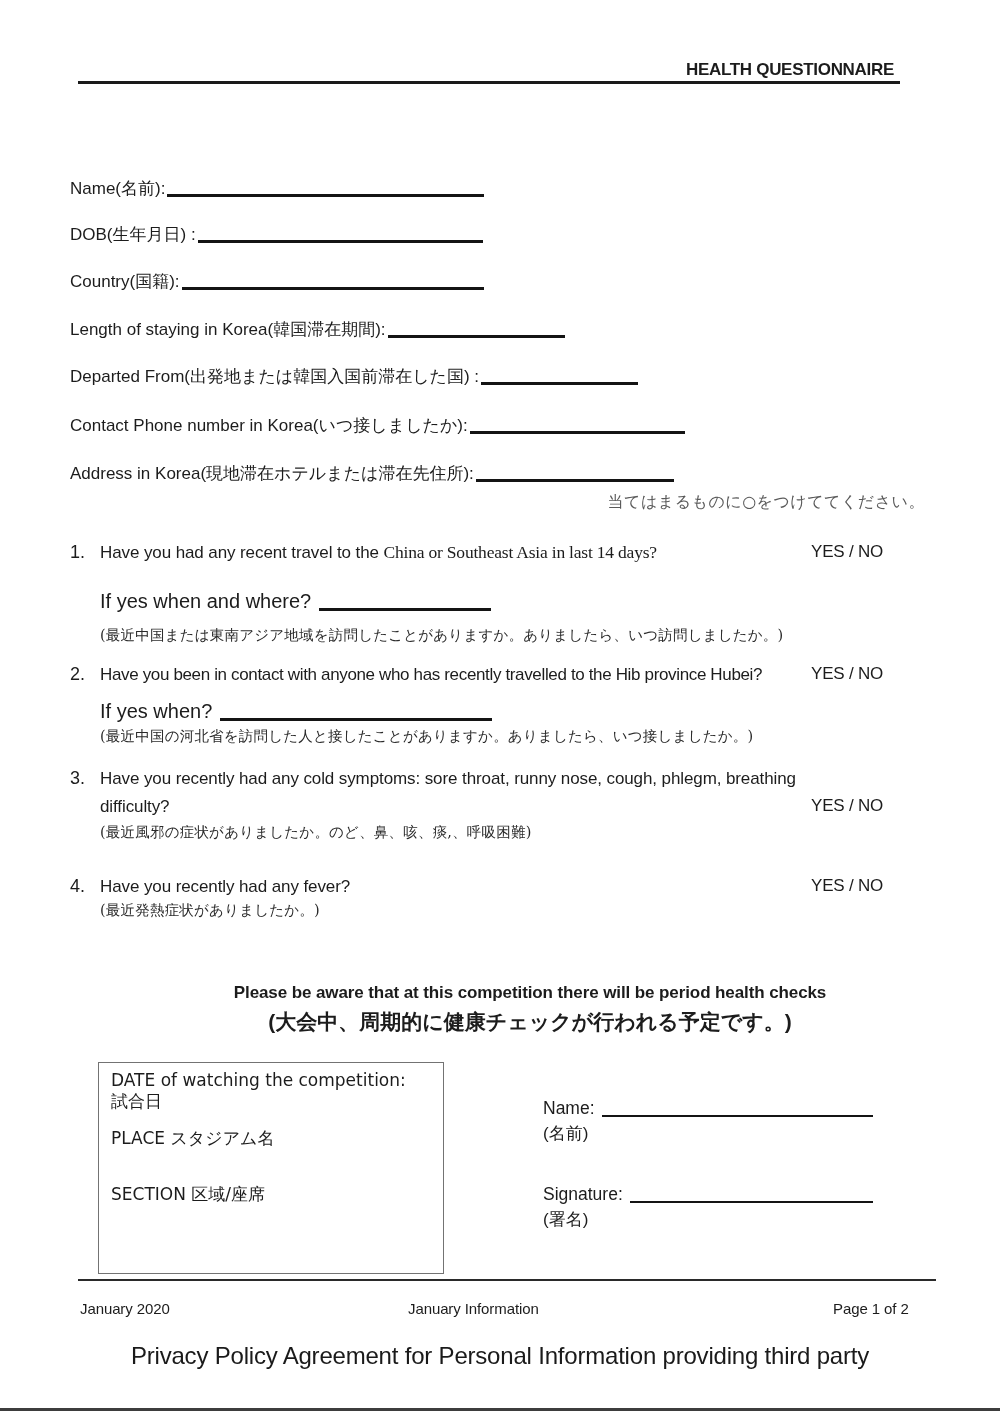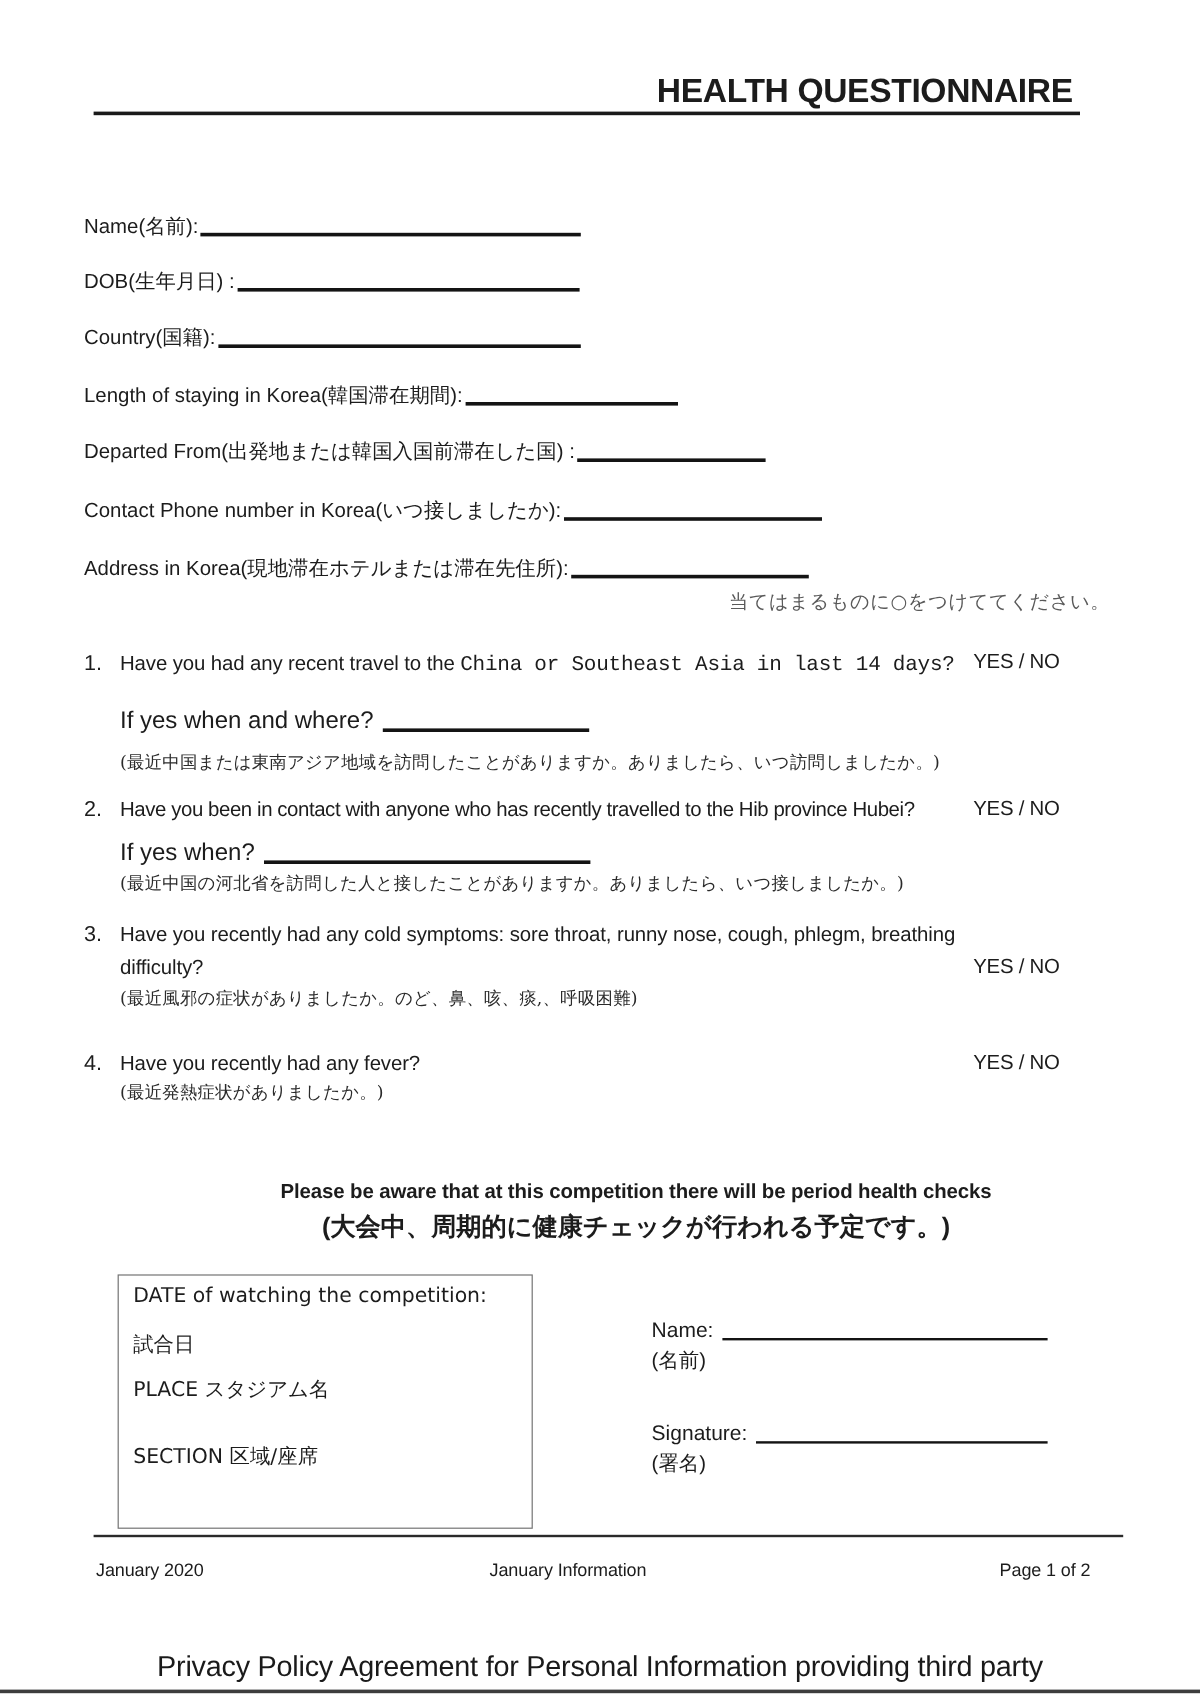--- a/index.html
+++ b/index.html
@@ -6,39 +6,39 @@
   .page {
     position:relative; width:1000px; height:1416px; background:#ffffff;
     font-family:"Liberation Sans", sans-serif; color:#1c1c1c; overflow:hidden;
   }
   
   .header-rule {
     position:absolute; left:78px; top:60px; width:822px;
     border-bottom:3px solid #1a1a1a; text-align:right; padding-bottom:1px;
   }
   .doc-title {
-    font-size:28px; font-weight:bold; letter-spacing:-0.3px; padding-right:6px;
+    font-size:17px; font-weight:bold; letter-spacing:-0.3px; padding-right:6px;
   }
   
   .field { position:absolute; left:70px; height:24px; white-space:nowrap;margin-top:32px; }
   .flabel { font-size:17px; line-height:22px; }
   .fill {
     display:inline-block; height:14px; border-bottom:3px solid #141414;
     vertical-align:-3px; margin-left:2px;
   }
   
   .jp-instruction {
     position:absolute; right:75px; top:492px; font-size:16px; color:#595959;
     font-family:"DejaVu Serif", serif; letter-spacing:0.5px;
   }
   
   .q { position:absolute; left:70px; width:860px; font-size:17px; line-height:22px; }
   .qnum { display:inline-block; width:30px; font-size:18px; }
   .qtext { letter-spacing:-0.1px; }
-  .qtext.alt { font-family:Liberation Mono, monospace; font-size:17.5px; letter-spacing:-0.2px; }
+  .qtext.alt { font-family:Liberation Serif, serif; font-size:17.5px; letter-spacing:-0.2px; }
   .qtext.tight { letter-spacing:-0.35px; }
   .yesno { position:absolute; left:741px; top:0; font-size:17px; letter-spacing:-0.2px; white-space:nowrap; }
   .followup { position:absolute; left:100px; font-size:20px; line-height:22px; white-space:nowrap; }
   .qjp {
     position:absolute; left:100px; font-size:14.5px; color:#2a2a2a;
     font-family:"DejaVu Serif", serif; letter-spacing:0.2px; white-space:nowrap;
   }
   .qline2 { margin-left:30px; margin-top:6px; }
   
   .notice-en {
@@ -49,37 +49,37 @@
     position:absolute; left:0; top:1008px; width:1000px; text-align:center;
     font-size:21px; font-weight:bold; transform:translateX(30px);
   }
   
   .att-box {
     position:absolute; left:98px; top:1062px; width:346px; height:212px;
     border:1px solid #737373; box-sizing:border-box; padding:7px 12px;
     font-family:"DejaVu Sans", sans-serif;
   }
   .box-line { font-size:17px; line-height:21px; }
-  .box-line.jp-sub { margin-top:20px; }
+  .box-line.jp-sub { margin-top:0; }
   .box-line.place { margin-top:16px; }
   .box-line.section { margin-top:35px; }
   
   .sig-block { position:absolute; left:543px; top:1097px; width:360px; }
   .sig-row { font-size:17.5px; line-height:22px; white-space:nowrap; }
   .sig-jp { font-size:17px; line-height:24px; margin-top:3px; }
   .sig-row .fill { border-bottom:2.5px solid #141414; }
   .sig-gap { margin-top:37px; }
   
   .footer-rule { position:absolute; left:78px; top:1279px; width:858px; height:2px; background:#2a2a2a; }
   .footer-text { position:absolute; top:1300px; font-size:15px; letter-spacing:-0.1px; }
   .ft-left { left:80px; }
   .ft-center { left:408px; }
   .ft-right { left:800px;margin-left:33px; }
   .privacy-title {
-    position:absolute; left:0; top:1376px; width:1000px; text-align:center;
+    position:absolute; left:0; top:1342px; width:1000px; text-align:center;
     font-size:24px; letter-spacing:-0.2px; color:#1a1a1a;
   }
   .bottom-edge { position:absolute; left:0; top:1408px; width:1000px; height:3px; background:#3d3d3d; }
 </style>
 </head>
 <body>
 
 <div class="page">
 
   <div class="header-rule">

